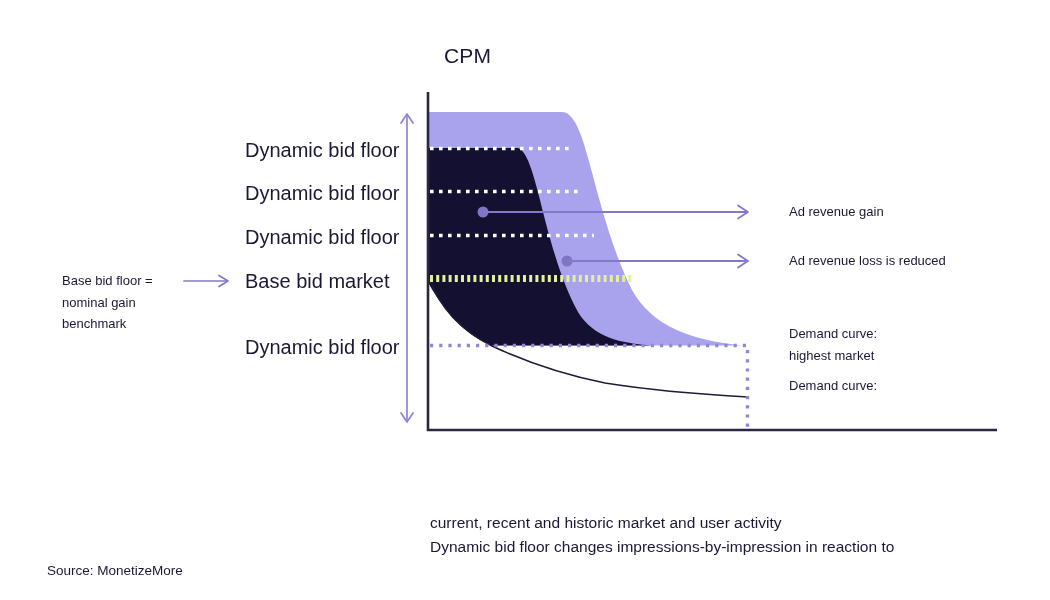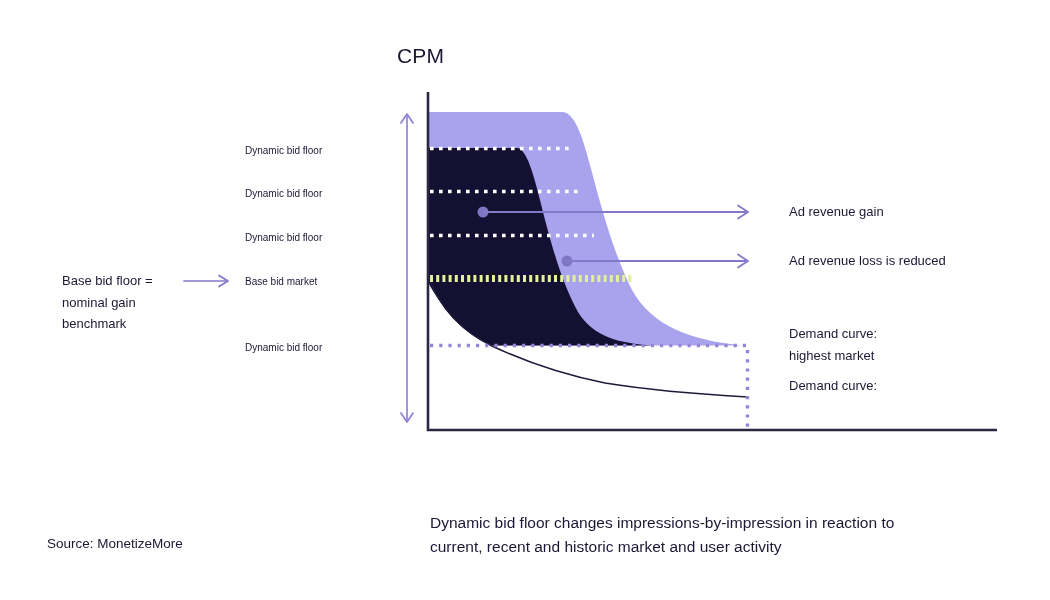--- a/index.html
+++ b/index.html
@@ -7,22 +7,22 @@
     position:relative;
     width:1050px;height:600px;
     background:#ffffff;
     font-family:"Liberation Sans", sans-serif;
     color:#1b1834;
     overflow:hidden;
   }
   #chart-svg{position:absolute;left:0;top:0;}
   .lbl{position:absolute;white-space:nowrap;}
   .vcenter{transform:translateY(-50%);}
-  .axis-title{font-size:21px;letter-spacing:.2px;}
-  .floor-label{font-size:10px;}
+  .axis-title{font-size:21px;letter-spacing:.2px;margin-left:47px;}
+  .floor-label{font-size:20px;}
   .annot{font-size:13px;line-height:21.5px;}
   .caption{font-size:15.5px;line-height:24px;}
   .source{font-size:13.5px;}
   .xcenter{transform:translateX(-50%);}
 </style>
 </head>
 <body>
 
 <div id="canvas">
 
@@ -103,19 +103,19 @@
 
   <div class="lbl annot" style="left:789px;top:323px;">
     <div>Demand curve:</div>
     <div>highest market</div>
   </div>
   <div class="lbl annot" style="left:789px;top:375px;">
     <div>Demand curve:</div>
   </div>
 
   <div class="lbl caption" style="left:430px;top:511px;">
+    <div>current, recent and historic market and user activity</div>
     <div>Dynamic bid floor changes impressions-by-impression in reaction to</div>
-    <div>current, recent and historic market and user activity</div>
   </div>
 
-  <div class="lbl source" style="left:47px;top:536px;">Source: MonetizeMore</div>
+  <div class="lbl source" style="left:47px;top:563px;">Source: MonetizeMore</div>
 
 </div>
 
 </body></html>

